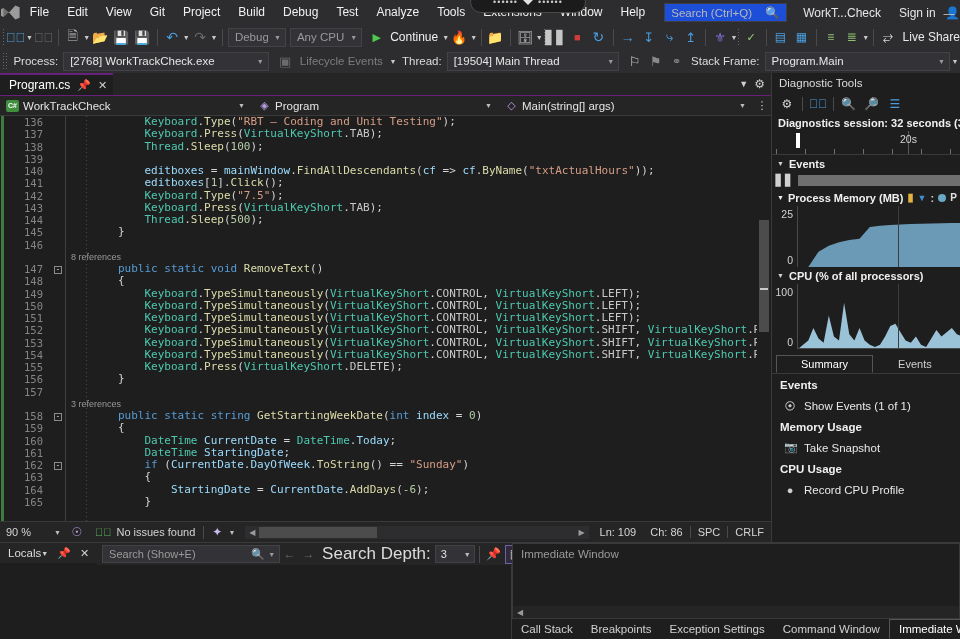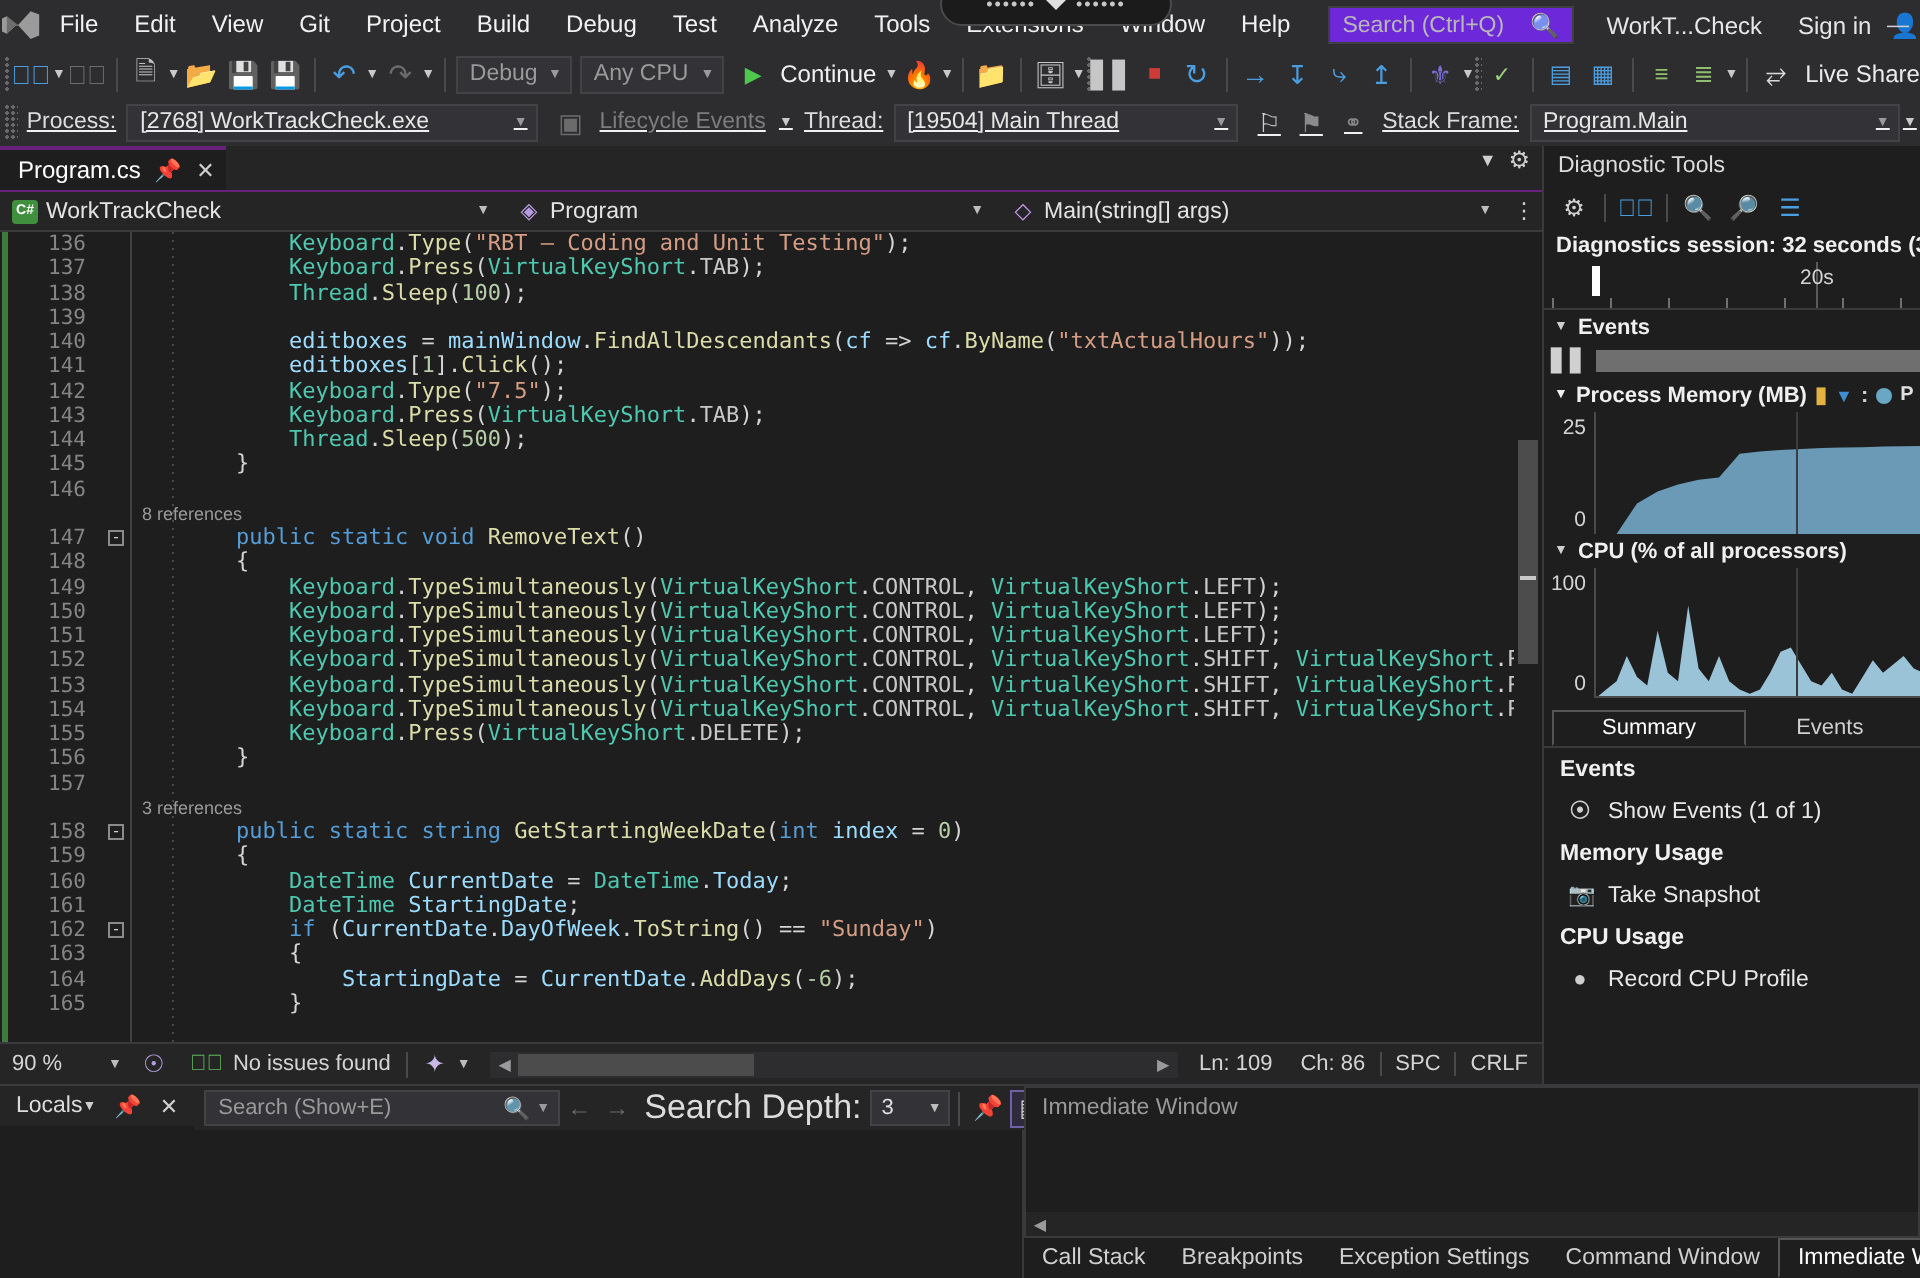--- a/index.html
+++ b/index.html
@@ -12,21 +12,21 @@
 
   
   .menubar { height:25px; background:#2d2d30; display:flex; align-items:center; flex:0 0 25px; position:relative; }
   .vslogo { width:34px; height:25px; display:flex; align-items:center; justify-content:center; }
   .vslogo svg { display:block; }
   .menubar .mi { padding:0 9px; height:25px; line-height:25px; color:#f1f1f1; font-size:12px; white-space:nowrap; cursor:default; }
   .notch { position:absolute; left:470px; top:-9px; width:116px; height:22px; background:#1b1b1b; border:1px solid #4a4a4a;
            border-radius:11px; display:flex; align-items:center; justify-content:center; gap:5px; z-index:40; }
   .notch .dots { letter-spacing:1px; font-size:9px; color:#c8c8c8; line-height:1; }
   .notch .caret { width:0;height:0;border-left:5px solid transparent;border-right:5px solid transparent;border-top:5px solid #e0e0e0; }
-  .searchbox { margin-left:10px; width:192px; height:19px; background:#6d28d9; border:1px solid #3f3f41;
+  .searchbox { margin-left:10px; width:192px; height:19px; background:#1d4ed8; border:1px solid #3f3f41;
                display:flex; align-items:center; padding:0 6px; color:#b8b8b8; font-size:11.5px; }
   .searchbox .txt { flex:1; }
   .searchbox .mag { color:#cccccc; font-size:12px; }
   .acct { margin-left:16px; color:#e6e6e6; font-size:12px; white-space:nowrap; }
   .signin { margin-left:18px; color:#e6e6e6; font-size:12px; white-space:nowrap; }
   .signin-ic { margin-left:6px; color:#6cc04a; }
   .wbtns { position:absolute; right:0; top:0; height:25px; display:flex; align-items:center; }
   .wbtn { width:22px; height:25px; display:flex; align-items:center; justify-content:center; color:#d0d0d0; font-size:11px; }
 
   
@@ -38,30 +38,30 @@
   .tsep { width:1px; height:17px; background:#4a4a4c; margin:0 4px; }
   .tdrop { width:11px; height:22px; display:flex; align-items:center; justify-content:center; color:#c9c9c9; font-size:7px; }
   .combo { height:19px; background:#333337; border:1px solid #434346; color:#9a9a9a; font-size:11.5px;
            display:flex; align-items:center; padding:0 4px 0 6px; }
   .combo .cv { flex:1; white-space:nowrap; overflow:hidden; }
   .combo .ca { font-size:7px; margin-left:6px; color:#9a9a9a; }
   .contlbl { color:#f0f0f0; font-size:12px; padding:0 4px 0 3px; }
   .liveshare { color:#eaeaea; font-size:12px; padding-left:4px; white-space:nowrap; }
 
   
-  .dbgbar { height:24px; background:#2d2d30; display:flex; align-items:center; flex:0 0 24px; padding-left:2px;text-decoration:underline; }
+  .dbgbar { height:24px; background:#2d2d30; display:flex; align-items:center; flex:0 0 24px; padding-left:2px; }
   .dlbl { color:#dcdcdc; font-size:11.5px; padding:0 5px 0 4px; white-space:nowrap; }
   .dlbl.dim { color:#7d7d7d; }
 
   
   .main { flex:1 1 auto; display:flex; min-height:0; }
   .leftcol { width:771px; display:flex; flex-direction:column; min-width:0; }
 
   
-  .tabstrip { height:22px; background:#252526; display:flex; align-items:flex-start; position:relative; flex:0 0 22px; }
+  .tabstrip { height:22px; background:#252526; display:flex; align-items:center; position:relative; flex:0 0 22px; }
   .doctab { height:22px; background:#1e1e1e; border-top:2px solid #68217a; display:flex; align-items:center;
             padding:0 6px 0 9px; gap:7px; color:#ffffff; font-size:12px; }
   .doctab .pin, .doctab .cls { color:#d0d0d0; font-size:11px; }
   .tabstrip .tright { margin-left:auto; display:flex; align-items:center; gap:6px; padding-right:6px; }
   .tabstrip .tright span { color:#cfcfcf; font-size:9px; }
 
   
   .crumbs { height:21px; background:#252526; border-bottom:1px solid #3a3a3c; display:flex; align-items:center; flex:0 0 21px;
             border-top:1px solid #68217a; }
   .crumb { display:flex; align-items:center; height:15px; padding:0 3px 0 6px; color:#e4e4e4; font-size:11.5px; gap:4px; }

